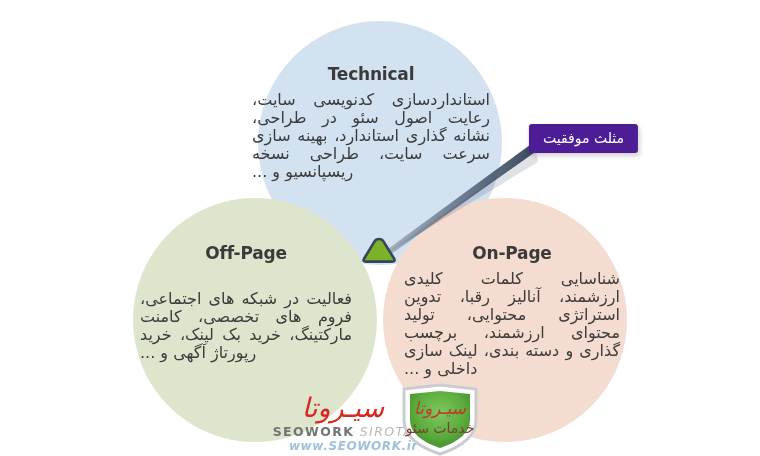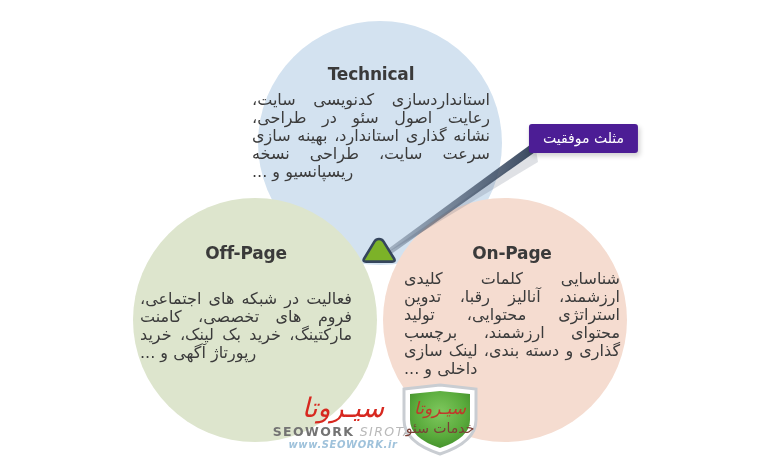--- a/index.html
+++ b/index.html
@@ -126,22 +126,22 @@
     letter-spacing: 1.4px;
     white-space: nowrap;
   }
   #logo-wordmark .wm-a { color: #737373; font-weight: bold; }
   #logo-wordmark .wm-b { color: #b9b9b9; font-style: italic; }
   #logo-url {
     position: absolute;
     left: 0;
     top: 47px;
     width: 150px;
-    text-align: center;
-    font-size: 10px;
+    text-align: right;
+    font-size: 12px;
     font-style: italic;
     font-weight: bold;
     letter-spacing: 0.6px;
     color: #9fc2db;
     white-space: nowrap;
   }
 
   
   #shield-badge {
     position: absolute;

